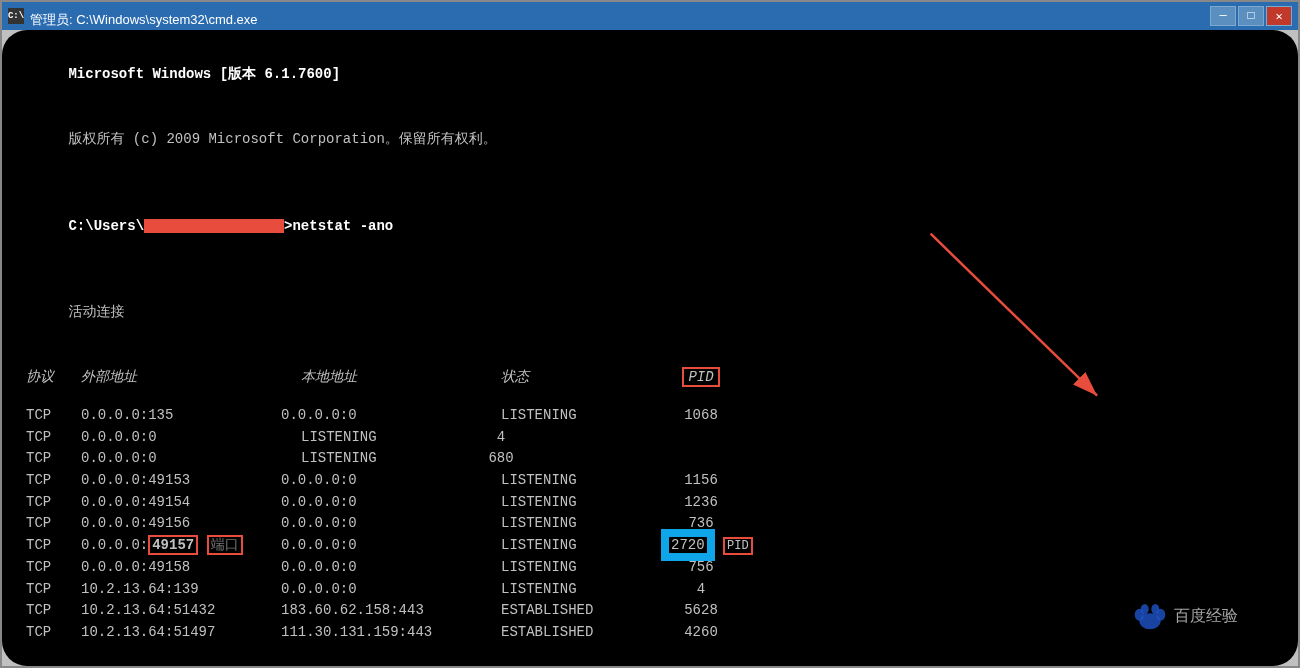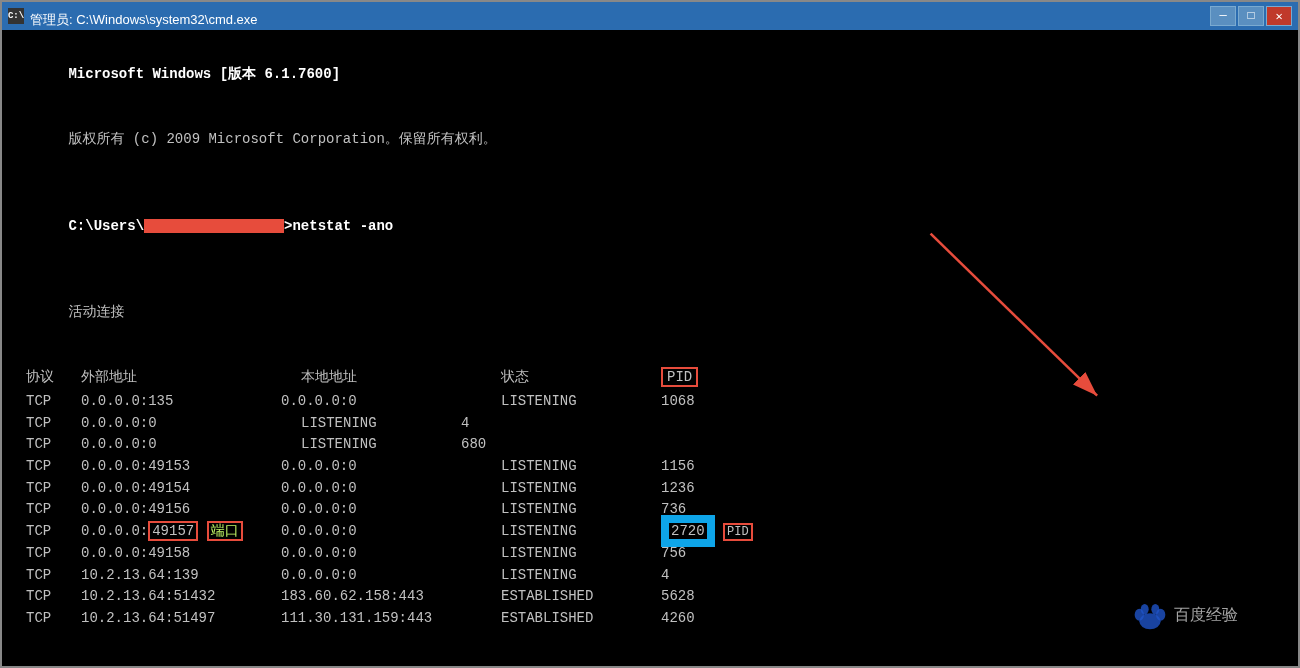--- a/index.html
+++ b/index.html
@@ -75,20 +75,21 @@
     .console {
       background: #000;
       color: #c0c0c0;
       flex: 1;
       padding: 12px 16px;
       font-family: 'Courier New', Courier, monospace;
       font-size: 14px;
       line-height: 1.55;
       overflow: hidden;
       position: relative;
+      border-radius: 25px;
     }
 
     .console-line {
       white-space: pre;
     }
 
     .bold-white {
       color: #ffffff;
       font-weight: bold;
     }
@@ -103,21 +104,21 @@
     }
 
     .col-header {
       color: #c0c0c0;
     }
 
     .col-proto { min-width: 55px; }
     .col-local { min-width: 200px; }
     .col-remote { min-width: 220px; }
     .col-state { min-width: 160px; }
-    .col-pid { min-width: 80px; }
+    .col-pid { min-width: 80px; text-align: center; }
 
     
     .overlay {
       position: absolute;
       top: 0;
       left: 0;
       width: 100%;
       height: 100%;
       pointer-events: none;
     }
@@ -133,21 +134,21 @@
     }
 
     .paw-icon {
       width: 40px;
       height: 40px;
     }
 
     .watermark-text {
       color: #c0c0c0;
       font-size: 16px;
-      font-family: Liberation Mono, monospace;
+      font-family: Liberation Sans, sans-serif;
     }
   </style>
 </head>
 <body>
 
 <div class="window">
 
   <div class="title-bar">
     <div class="title-bar-icon">
       <span style="font-size:9px;font-weight:bold;">C:\</span>
@@ -170,21 +171,21 @@
     <div class="console-line">&nbsp;</div>
     <div class="console-line">
       <span class="bold-white">C:\Users\</span><span class="redacted"></span><span class="bold-white">&gt;netstat -ano</span>
     </div>
     <div class="console-line">&nbsp;</div>
     <div class="console-line">
       <span>活动连接</span>
     </div>
     <div class="console-line">&nbsp;</div>
 
-    <div style="display:flex; margin-left: 8px; margin-bottom: 2px;">
+    <div style="display:flex; margin-left: 8px; margin-bottom: 16px; font-style: italic;">
       <span class="col-header col-proto">协议</span>
       <span class="col-header col-remote">外部地址</span>
       <span class="col-header col-local">本地地址</span>
       <span class="col-header col-state">状态</span>
       <span class="col-header col-pid" style="position:relative; display:inline-block;">
         <span style="border: 2px solid #e74c3c; padding: 0 4px; color: #c0c0c0;">PID</span>
       </span>
     </div>
 
     <div id="netstat-rows">
@@ -223,21 +224,21 @@
         </div>
         <div style="display: flex; margin-left: 8px;">
           <span class="col-proto">TCP</span>
           <span class="col-local">0.0.0.0:49156</span>
           <span class="col-remote">0.0.0.0:0</span>
           <span class="col-state">LISTENING</span>
           <span class="col-pid">736</span>
         </div>
         <div style="display: flex; margin-left: 8px;">
           <span class="col-proto">TCP</span>
-          <span class="col-local">0.0.0.0:<span style="border:2px solid #e74c3c;padding:0 2px;">49157</span>&nbsp;<span style="border:2px solid #e74c3c;padding:0 2px;color:#bef264;">端口</span></span>
+          <span class="col-local">0.0.0.0:<span style="border:2px solid #e74c3c;padding:0 2px;font-weight:bold;">49157</span>&nbsp;<span style="border:2px solid #e74c3c;padding:0 2px;color:#737373;">端口</span></span>
           <span class="col-remote">0.0.0.0:0</span>
           <span class="col-state">LISTENING</span>
           <span class="col-pid"><span style="border:8px solid #0ea5e9;padding:0 2px;">2720</span>&nbsp;<span style="border:2px solid #e74c3c;padding:0 2px;font-size:12px;color:#c0c0c0;">PID</span></span>
         </div>
         <div style="display: flex; margin-left: 8px;">
           <span class="col-proto">TCP</span>
           <span class="col-local">0.0.0.0:49158</span>
           <span class="col-remote">0.0.0.0:0</span>
           <span class="col-state">LISTENING</span>
           <span class="col-pid">756</span>

